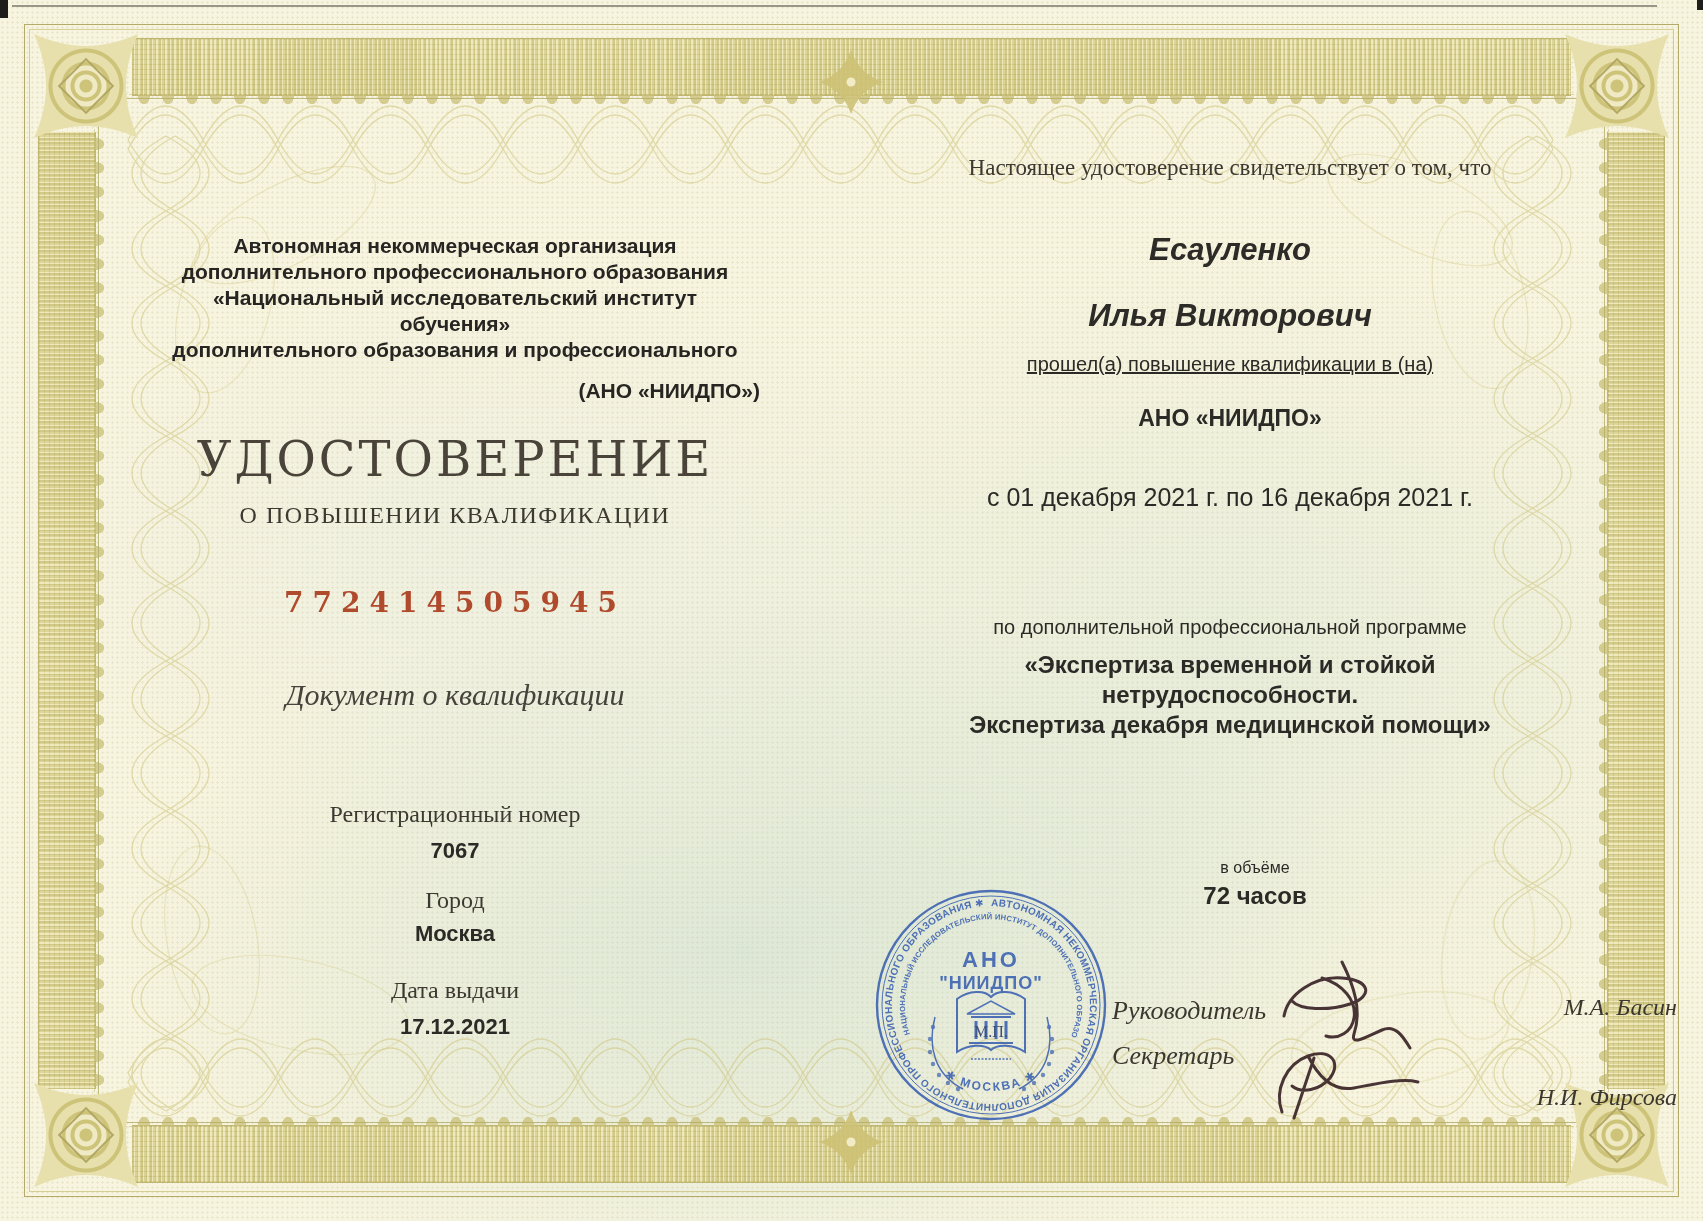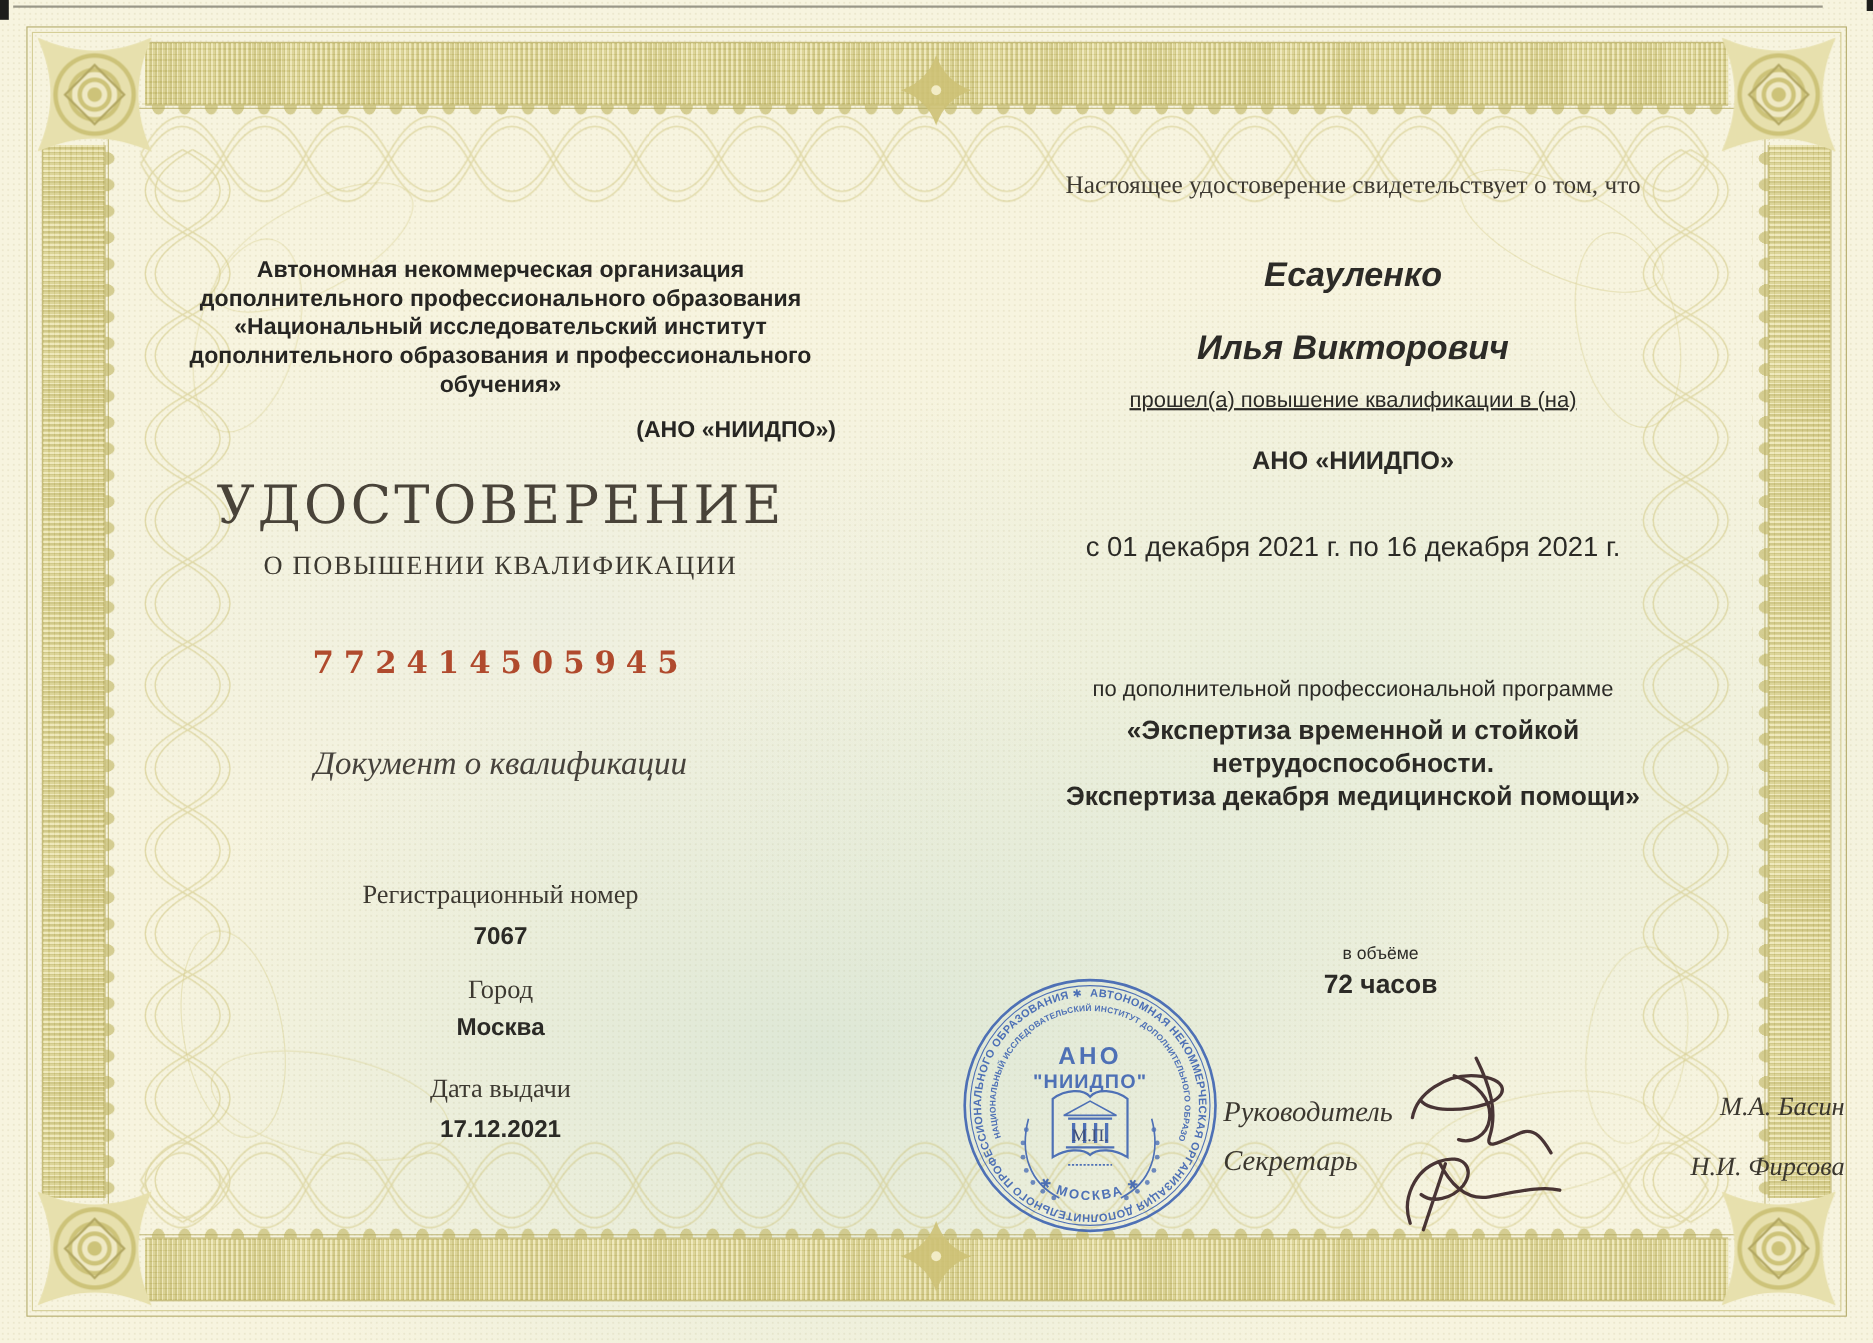--- a/index.html
+++ b/index.html
@@ -79,21 +79,21 @@
   .org-short{top:405px;font-size:23px;font-weight:bold;}
   .period{top:483px;font-size:25px;}
   .prog-lbl{top:616px;font-size:20px;}
   .prog{top:650px;font-size:24px;font-weight:bold;line-height:30px;}
   .volume{position:absolute;left:1100px;width:310px;text-align:center;z-index:3;}
   .vol-lbl{top:859px;font-size:16px;}
   .vol-val{top:882px;font-size:24px;font-weight:bold;}
   .sig-label{position:absolute;left:1112px;width:260px;text-align:left;z-index:5;font-size:26px;font-style:italic;color:#3b372f;}
   .head-lbl{top:996px}.sec-lbl{top:1041px}
   .sig-name{position:absolute;left:1437px;width:240px;text-align:right;z-index:3;font-size:24px;font-style:italic;color:#3b372f;}
-  .head-name{top:994px}.sec-name{top:1048px}
+  .head-name{top:994px}.sec-name{top:1084px}
   .stamp{position:absolute;left:873px;top:887px;width:236px;height:236px;z-index:4;opacity:.9;}
   .signatures{position:absolute;inset:0;z-index:5;pointer-events:none;}
 </style>
 </head>
 <body>
 
 <div class="page">
 
   <div class="scan-top"></div>
   <div class="scan-nub-l"></div>
@@ -151,22 +151,22 @@
         <circle r="4.5" fill="#f2ecc6"></circle>
       </g>
     </g>
   </svg>
 
   <div class="left-col">
     <div class="abs org-block sans">
       <div>Автономная некоммерческая организация</div>
       <div>дополнительного профессионального образования</div>
       <div>«Национальный исследовательский институт</div>
+      <div>обучения»</div>
       <div>дополнительного образования и профессионального</div>
-      <div>обучения»</div>
     </div>
     <div class="abs org-abbr sans">(АНО «НИИДПО»)</div>
     <div class="abs title">УДОСТОВЕРЕНИЕ</div>
     <div class="abs subtitle serif">О ПОВЫШЕНИИ КВАЛИФИКАЦИИ</div>
     <div class="abs number">772414505945</div>
     <div class="abs doc-type serif">Документ о квалификации</div>
     <div class="abs reg-lbl lbl serif">Регистрационный номер</div>
     <div class="abs reg-val val sans">7067</div>
     <div class="abs city-lbl lbl serif">Город</div>
     <div class="abs city-val val sans">Москва</div>

